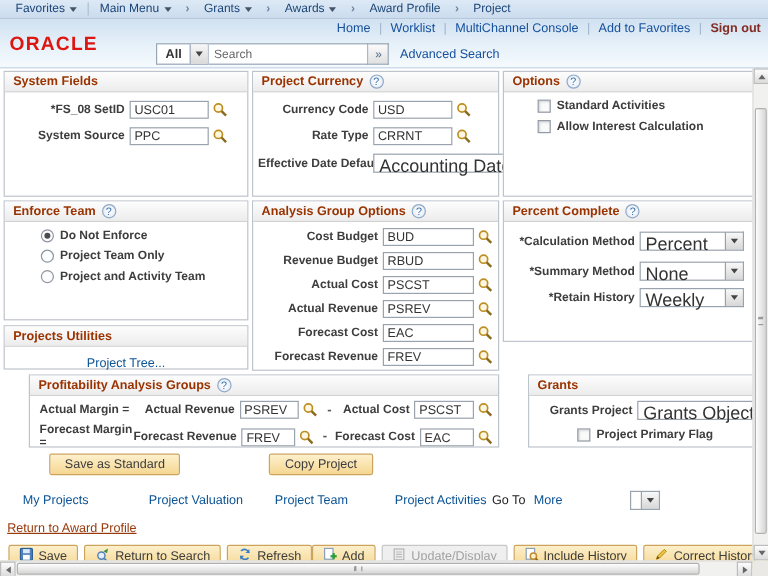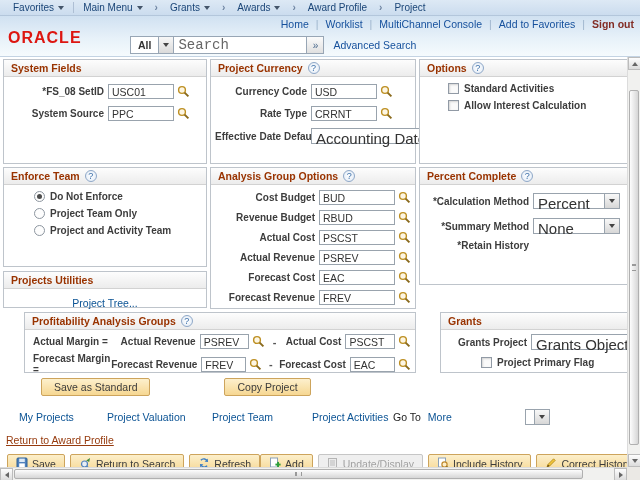--- a/index.html
+++ b/index.html
@@ -19,21 +19,21 @@
   .header { height:41px; background:linear-gradient(#d0e1f1 0%, #e7f1f9 55%, #f5fafd 100%); border-bottom:1px solid #c3d3e3; position:relative; }
   .logo { position:absolute; left:8px; top:13px; font-size:16px; font-weight:bold; color:#dd1611; letter-spacing:1px; }
   .hlinks { position:absolute; top:2px; right:6px; display:flex; align-items:center; gap:7px; font-size:10.5px; }
   .hlinks .hl { color:#15509c; cursor:pointer; white-space:nowrap; }
   .hsep { color:#9db4cc; }
   .signout { font-weight:bold; color:#822c24; cursor:pointer; }
   .search-row { position:absolute; left:130px; top:20px; display:flex; align-items:center; height:18px; }
   .scope { display:inline-flex; height:18px; border:1px solid #98a6b5; background:#fff; }
   .scope-val { padding:2px 7px 0; font-weight:bold; color:#333; font-size:10.5px; }
   .scope-btn { width:15px; background:linear-gradient(#f7f7f7,#dadada); border-left:1px solid #98a6b5; display:flex; align-items:center; justify-content:center; cursor:pointer; }
-  .search-input { width:133px; height:18px; border:1px solid #98a6b5; border-left:none; padding:2px 4px; font-size:14px; font-family:Liberation Mono, monospace; color:#555; }
+  .search-input { width:133px; height:18px; border:1px solid #98a6b5; border-left:none; padding:2px 4px; font-size:10px; font-family:Liberation Sans, sans-serif; color:#555; }
   .search-input::placeholder { color:#666; opacity:1; }
   .search-go { width:17px; height:18px; border:1px solid #98a6b5; border-left:none; background:linear-gradient(#fbfbfb,#e0e0e0); color:#48688c; font-size:10px; cursor:pointer; padding:0; line-height:15px; }
   .adv { margin-left:9px; color:#15509c; cursor:pointer; font-size:10.5px; }
 
   
   .content { padding:2px 16px 0 3px; }
   .grid { display:grid; grid-template-columns:204px 206px 1fr; gap:3px; align-items:start; }
   .col-stack { display:flex; flex-direction:column; gap:4px; }
 
   .gbox { border:1px solid #bec4cb; background:#fff; }
@@ -81,21 +81,21 @@
   .lbl-grants { width:82px; }
   .grants-cb { margin-left:40px; margin-top:7px; }
 
   
   .action-row { display:flex; margin:5px 0 0 38px; }
   .pbtn { background:linear-gradient(#fdf0cd,#f6d792); border:1px solid #cda45c; border-radius:2px; padding:2px 12px;
           font-size:10.5px; color:#3c3c3c; cursor:pointer; font-family:"Liberation Sans",sans-serif; height:18px; }
   .copy-gap { margin-left:74px; }
 
   .links-row { display:flex; align-items:center; margin:13px 0 0 16px; font-size:10.5px; }
-  .fl1 { width:88px; } .fl2 { width:105px; } .fl3 { width:100px; } .fl4 { width:81px; }
+  .fl1 { width:88px; } .fl2 { width:105px;margin-left:17px; } .fl3 { width:100px; } .fl4 { width:81px; }
   .goto-label { color:#222; margin-right:7px; font-size:10.5px; }
   .goto-select { margin-left:auto; margin-right:74px; }
 
   .return-row { margin:9px 0 0 3px; }
   .return-link { color:#963a0d; text-decoration:underline; cursor:pointer; font-size:10.5px; }
 
   .toolbar { display:flex; align-items:center; margin:8px 3px 0 4px; }
   .tleft { display:flex; gap:5px; }
   .tright { margin-left:auto; display:flex; gap:5px; }
   .tbtn { display:inline-flex; align-items:center; gap:4px; background:linear-gradient(#fcefcb,#f6d792);
@@ -390,20 +390,26 @@
             <span class="flabel lbl-pct">*Summary Method</span>
             <span class="pselect">
               <span class="psel-val w-pct">None</span>
               <span class="psel-btn">
                   <span class="caret-down"></span>
                 </span>
             </span>
           </div>
           <div class="frow" style="margin-top:6px">
             <span class="flabel lbl-pct">*Retain History</span>
+            <span class="pselect">
+              <span class="psel-val w-pct">Weekly</span>
+              <span class="psel-btn">
+                  <span class="caret-down"></span>
+                </span>
+            </span>
           </div>
         </div>
       </section>
 
       <section class="gbox h-row3 span2">
         <div class="gbox-head">
           <span class="gbox-title">Profitability Analysis Groups</span>
           <span class="help-icon">?</span>
         </div>
         <div>

